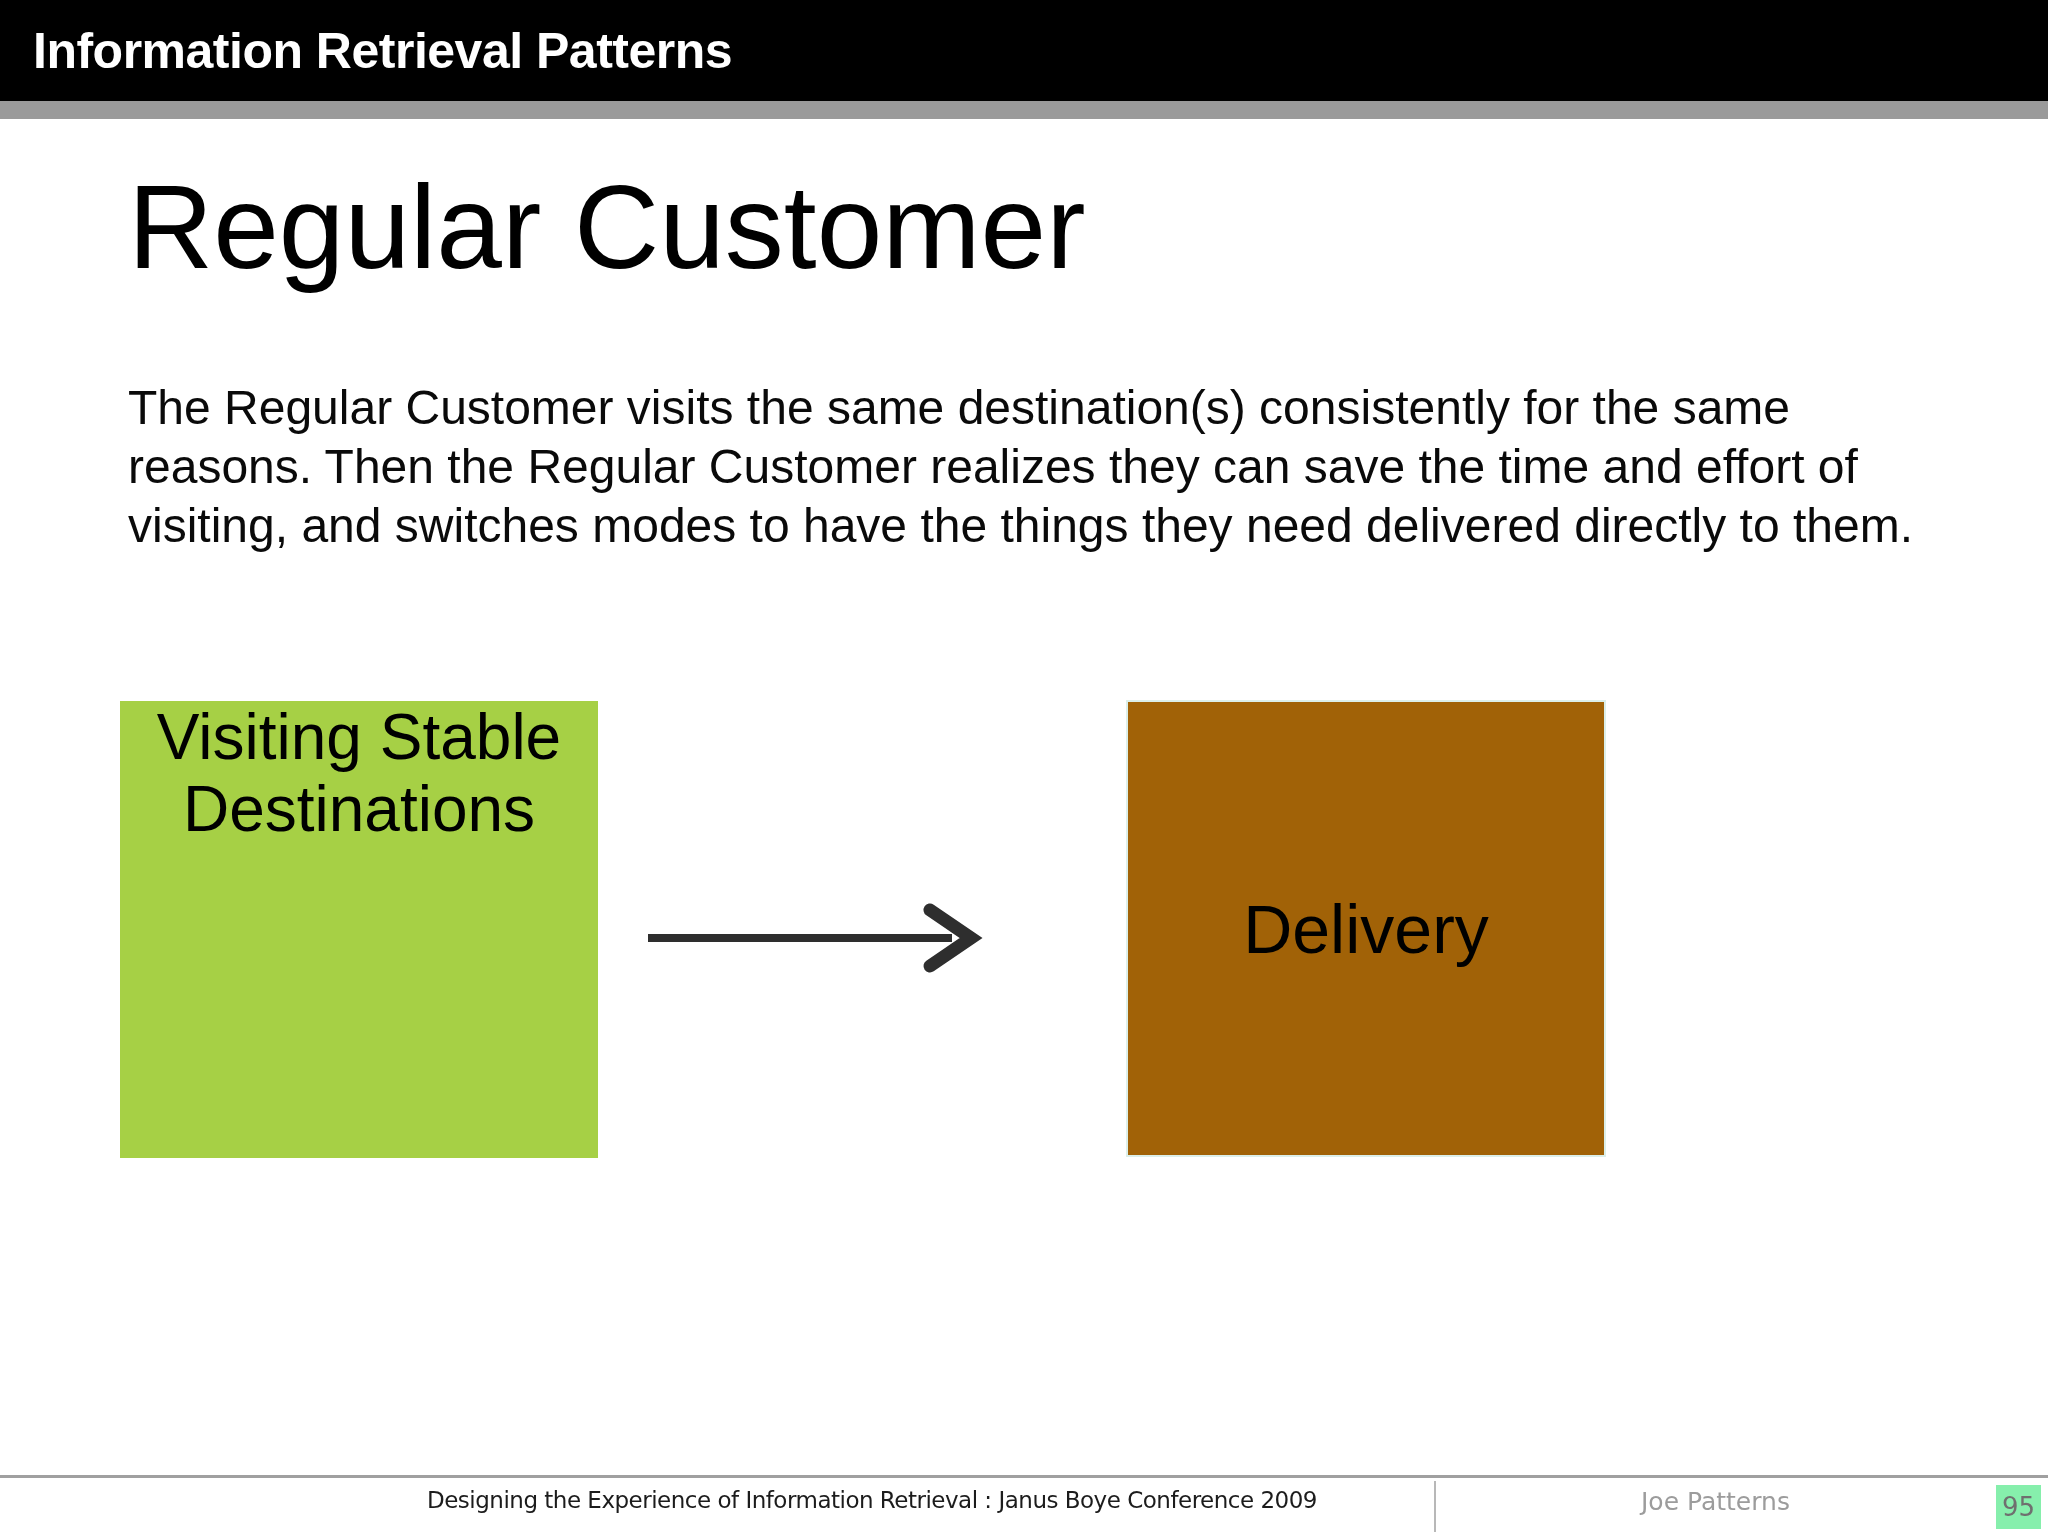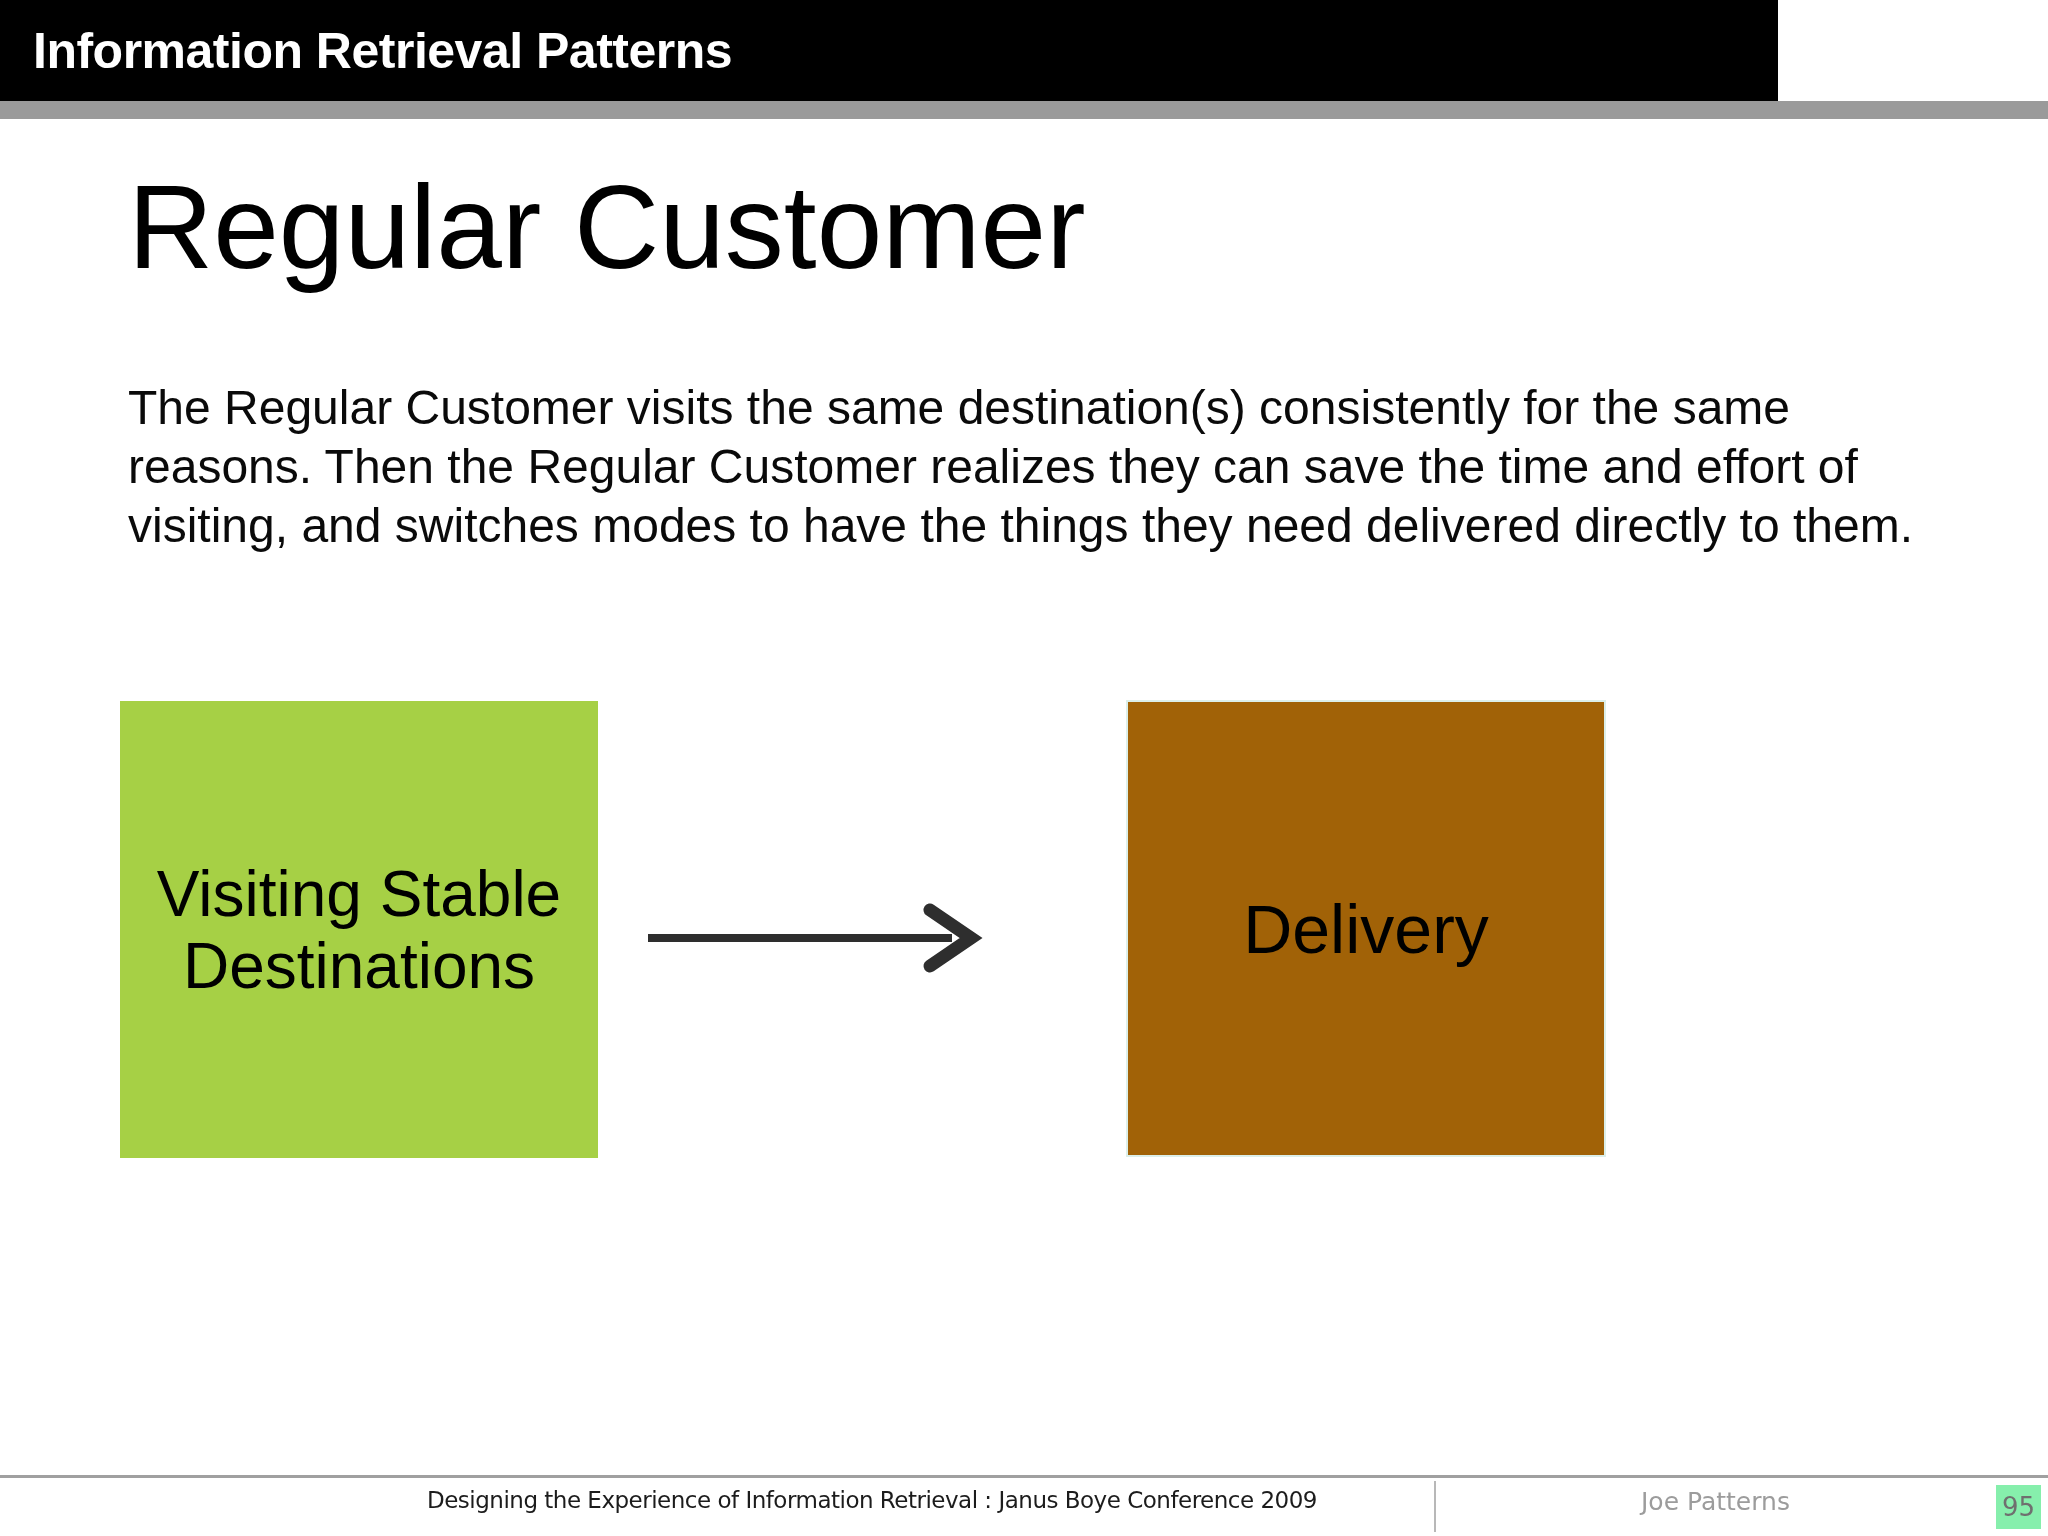--- a/index.html
+++ b/index.html
@@ -9,21 +9,21 @@
     height: 1536px;
     background: #ffffff;
     overflow: hidden;
     font-family: "Liberation Sans", sans-serif;
   }
 
   
   #header-bar {
     position: absolute;
     left: 0; top: 0;
-    width: 1778px; height: 101px;
+    width: 2048px; height: 101px;
     display: flex;
     align-items: center;
   }
   #header-title {
     padding-left: 33px;
     font-size: 50px;
     font-weight: bold;
     letter-spacing: -0.5px;
   }
   #header-strip {
@@ -53,21 +53,21 @@
   .para-line { white-space: nowrap; }
 
   
   #source-box {
     position: absolute;
     left: 120px; top: 701px;
     width: 478px; height: 457px;
     display: flex;
     flex-direction: column;
     align-items: center;
-    justify-content: center;
+    justify-content: flex-start;
     text-align: center;
   }
   .source-line {
     font-size: 64px;
     line-height: 72px;
     color: #000000;
     white-space: nowrap;
   }
   #flow-arrow {
     position: absolute;

